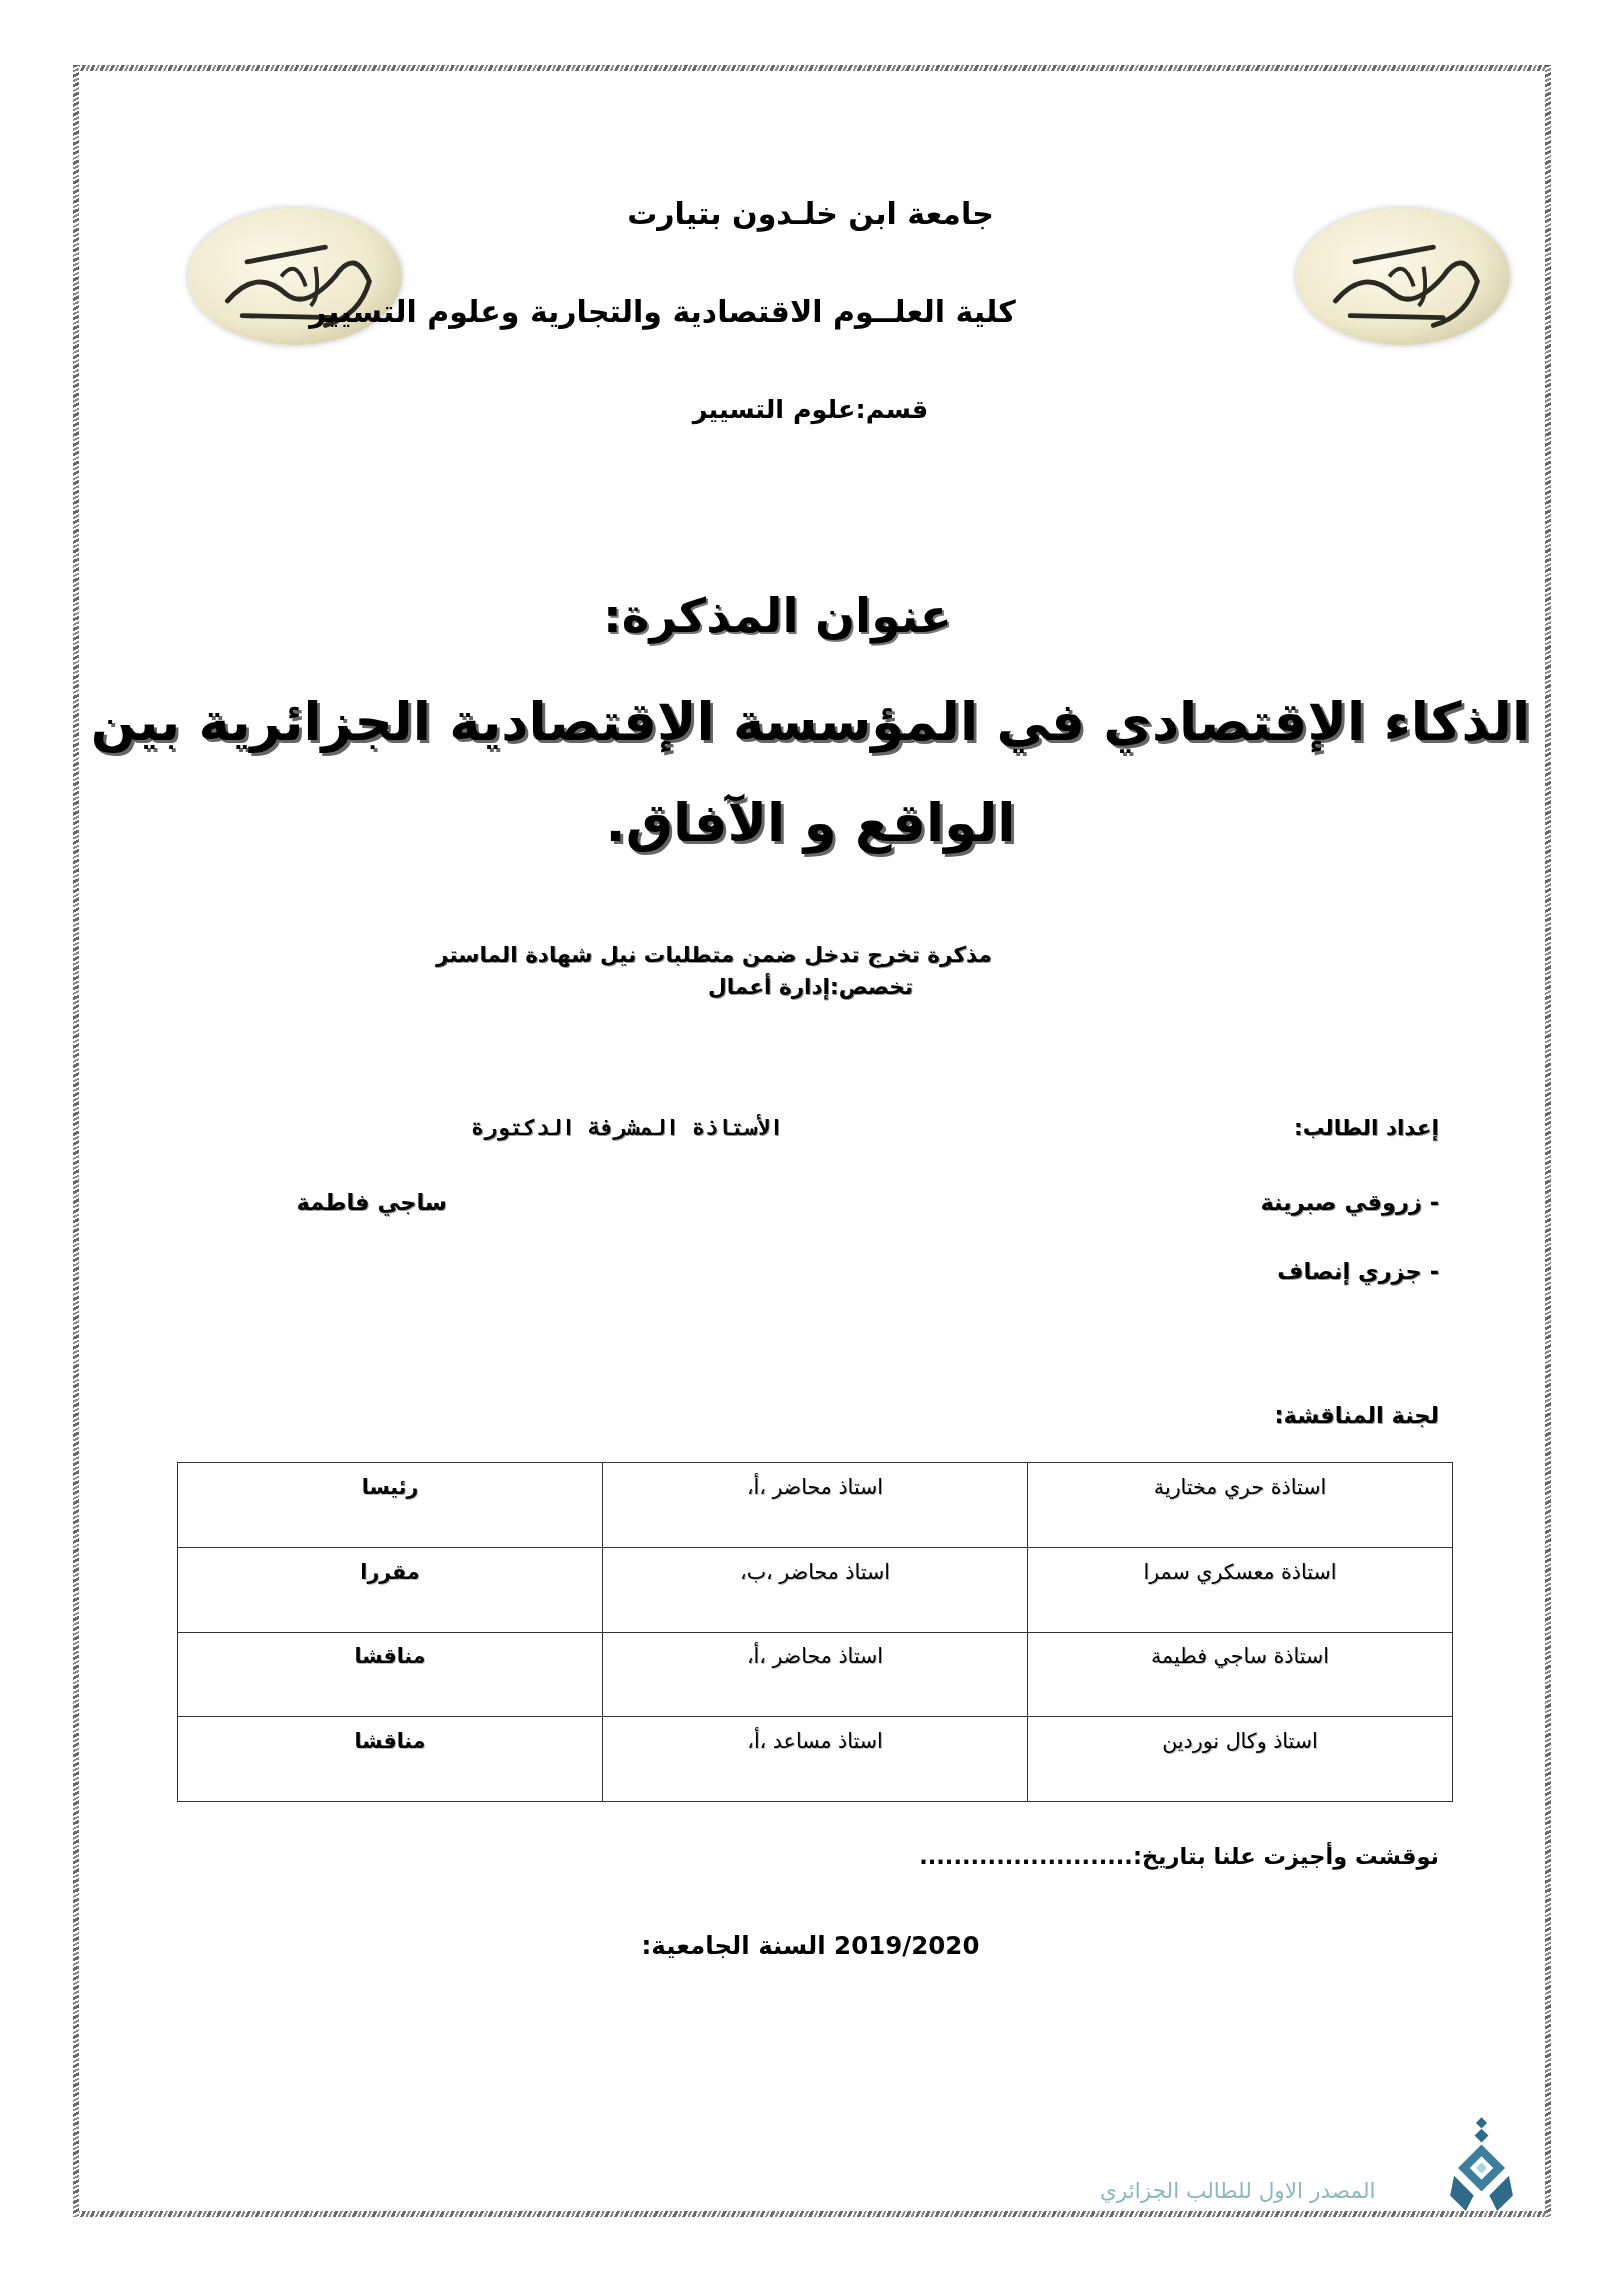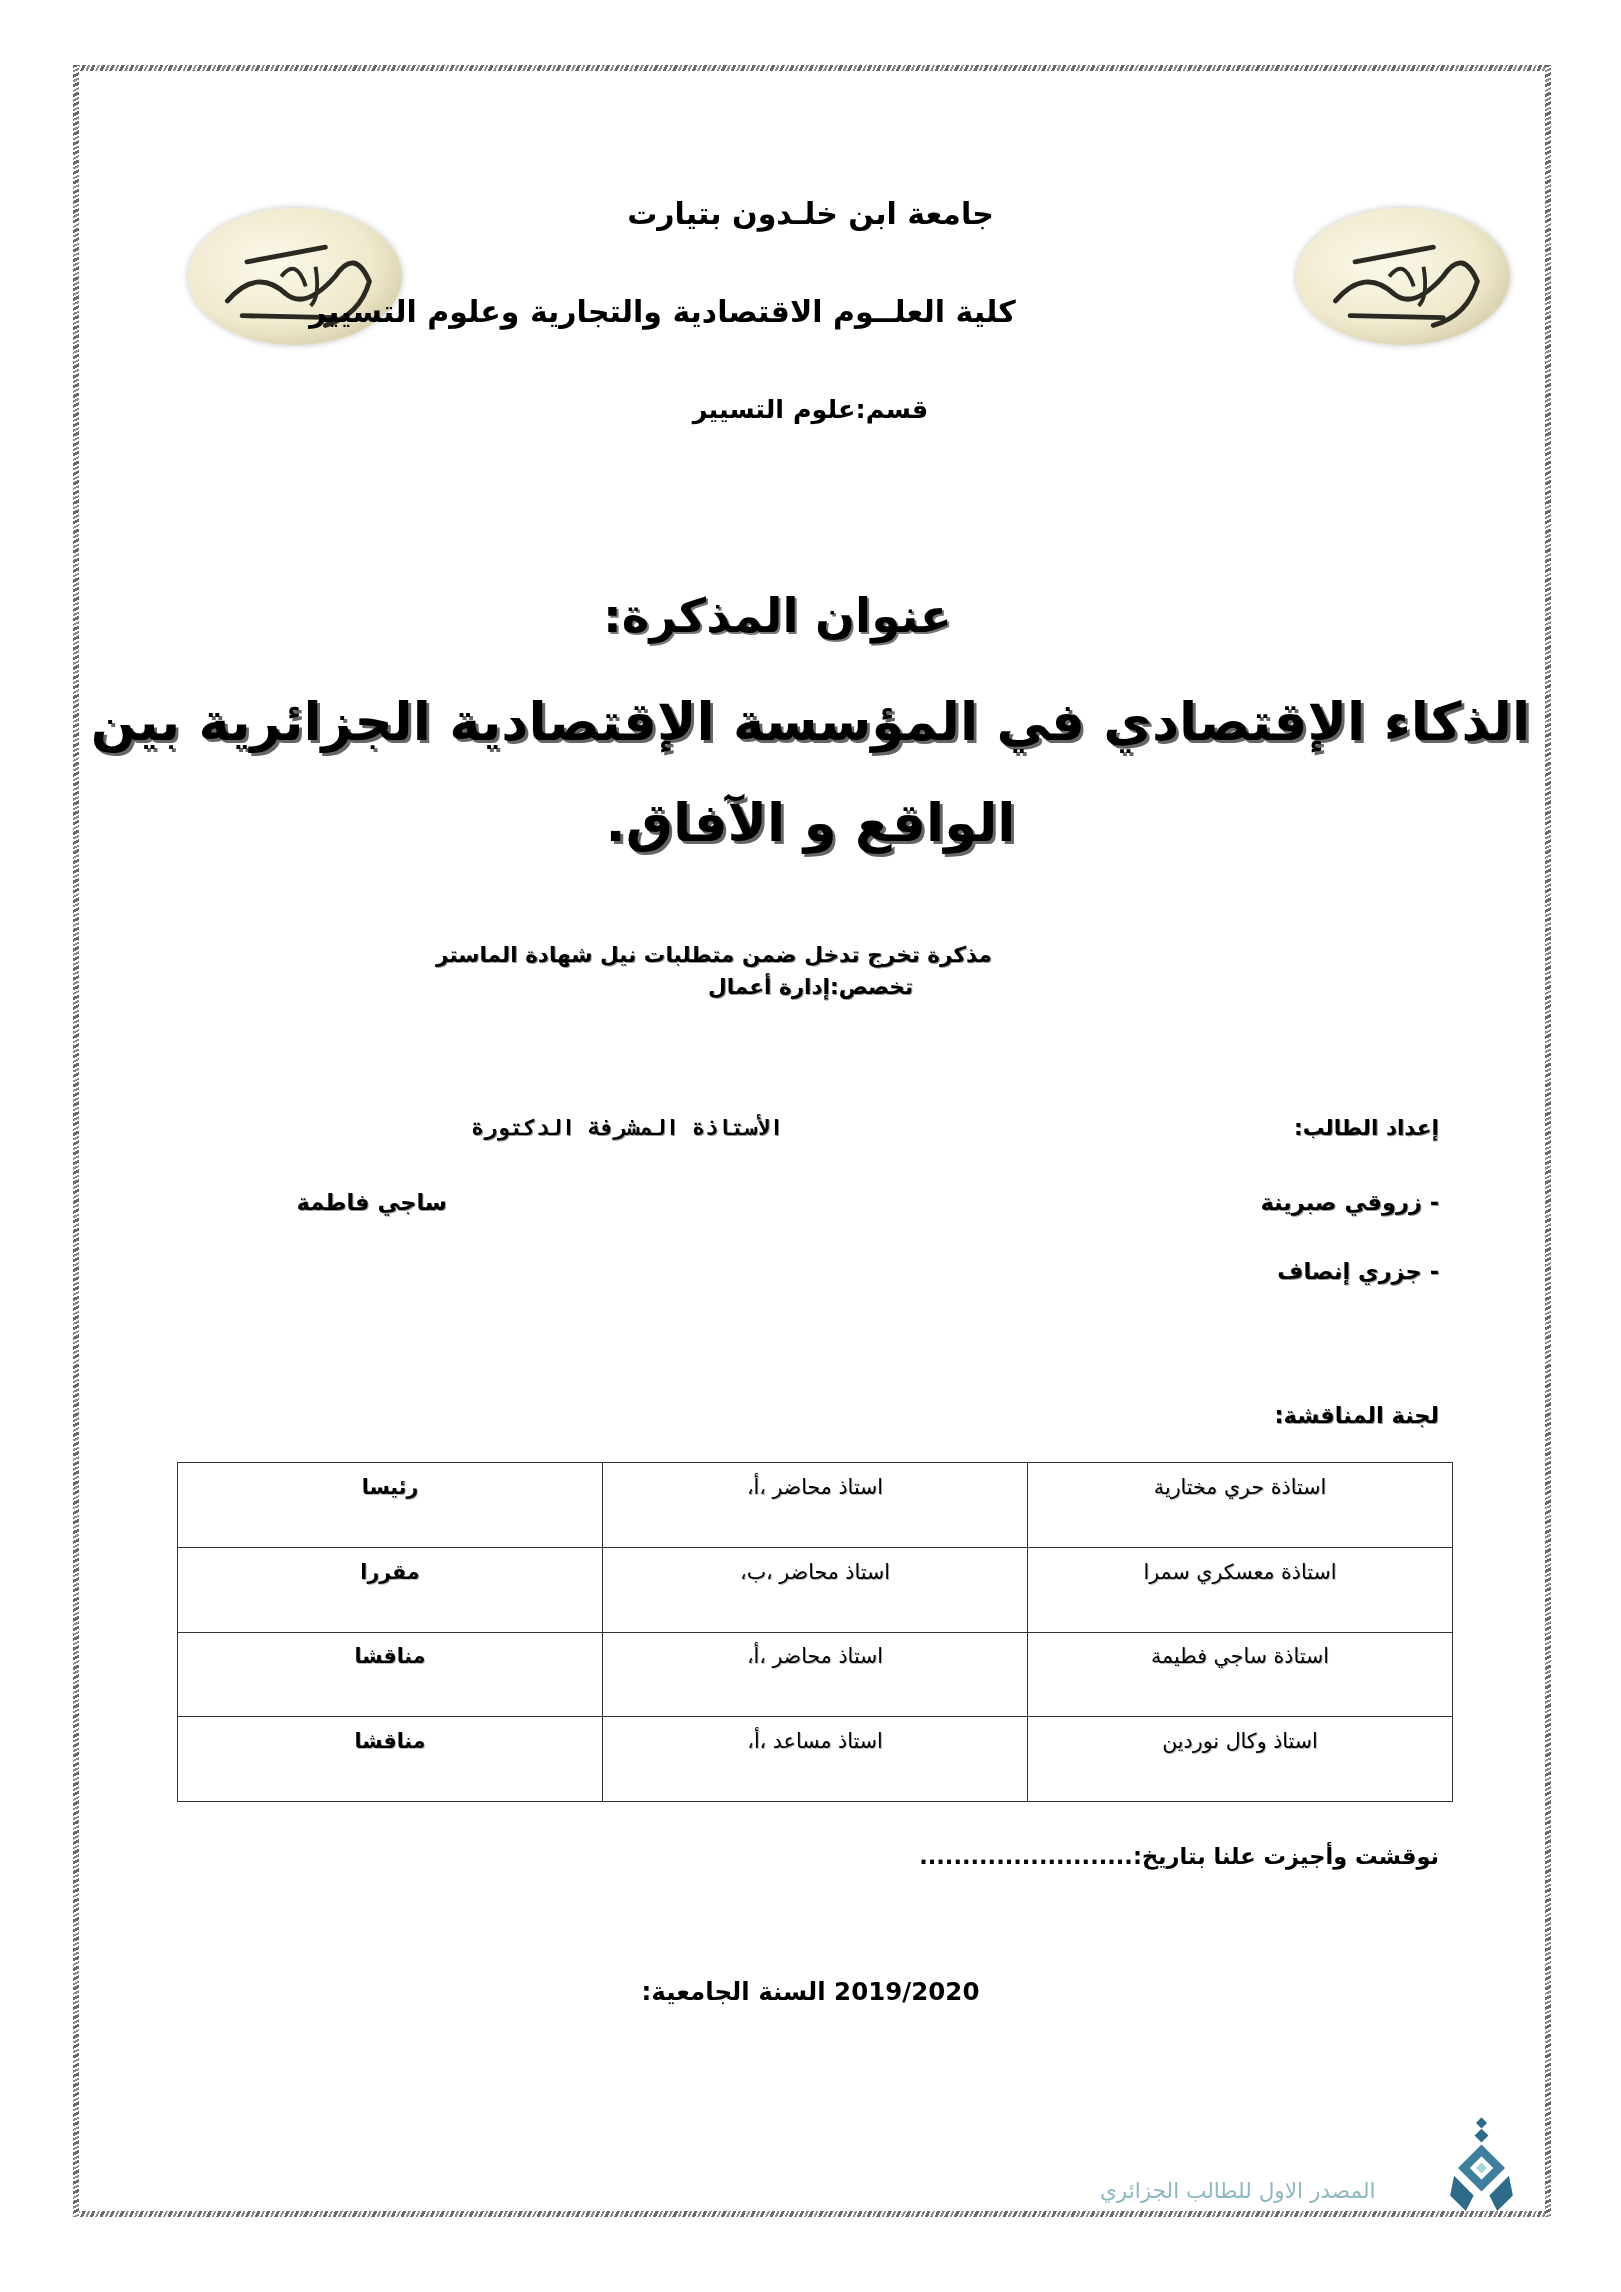--- a/index.html
+++ b/index.html
@@ -54,21 +54,21 @@
       border-collapse: collapse; direction: rtl;
     }
     table.jury td {
       border: 1.5px solid #333; height: 71px; vertical-align: top;
       text-align: center; font-size: 20.6px; padding-top: 11.8px; width: 33.33%;
       text-shadow: 1px 1px 0 #bbb;
     }
     table.jury td.role { font-weight: bold; }
 
     .date-line { top: 1843px; right: 182px; font-size: 22.5px; }
-    .year-line { top: 1977px; left: 0; width: 1621px; font-size: 24.5px; }
+    .year-line { top: 1931px; left: 0; width: 1621px; font-size: 24.5px; }
 
     .brand { position: absolute; left: 1096px; top: 2117px; width: 421px; height: 98px; }
     .brand-name {
       position: absolute; left: 0; top: 9.8px; font-family: "Liberation Sans", sans-serif;
       font-size: 43px; color: #5a9fad; letter-spacing: 1px;
     }
     .brand-tag {
       position: absolute; left: 3.9px; top: 61px; font-size: 21.6px; color: #8db8c2; direction: rtl;
     }
     .brand-mark { position: absolute; right: 0; top: 0; width: 69px; height: 98px; }

